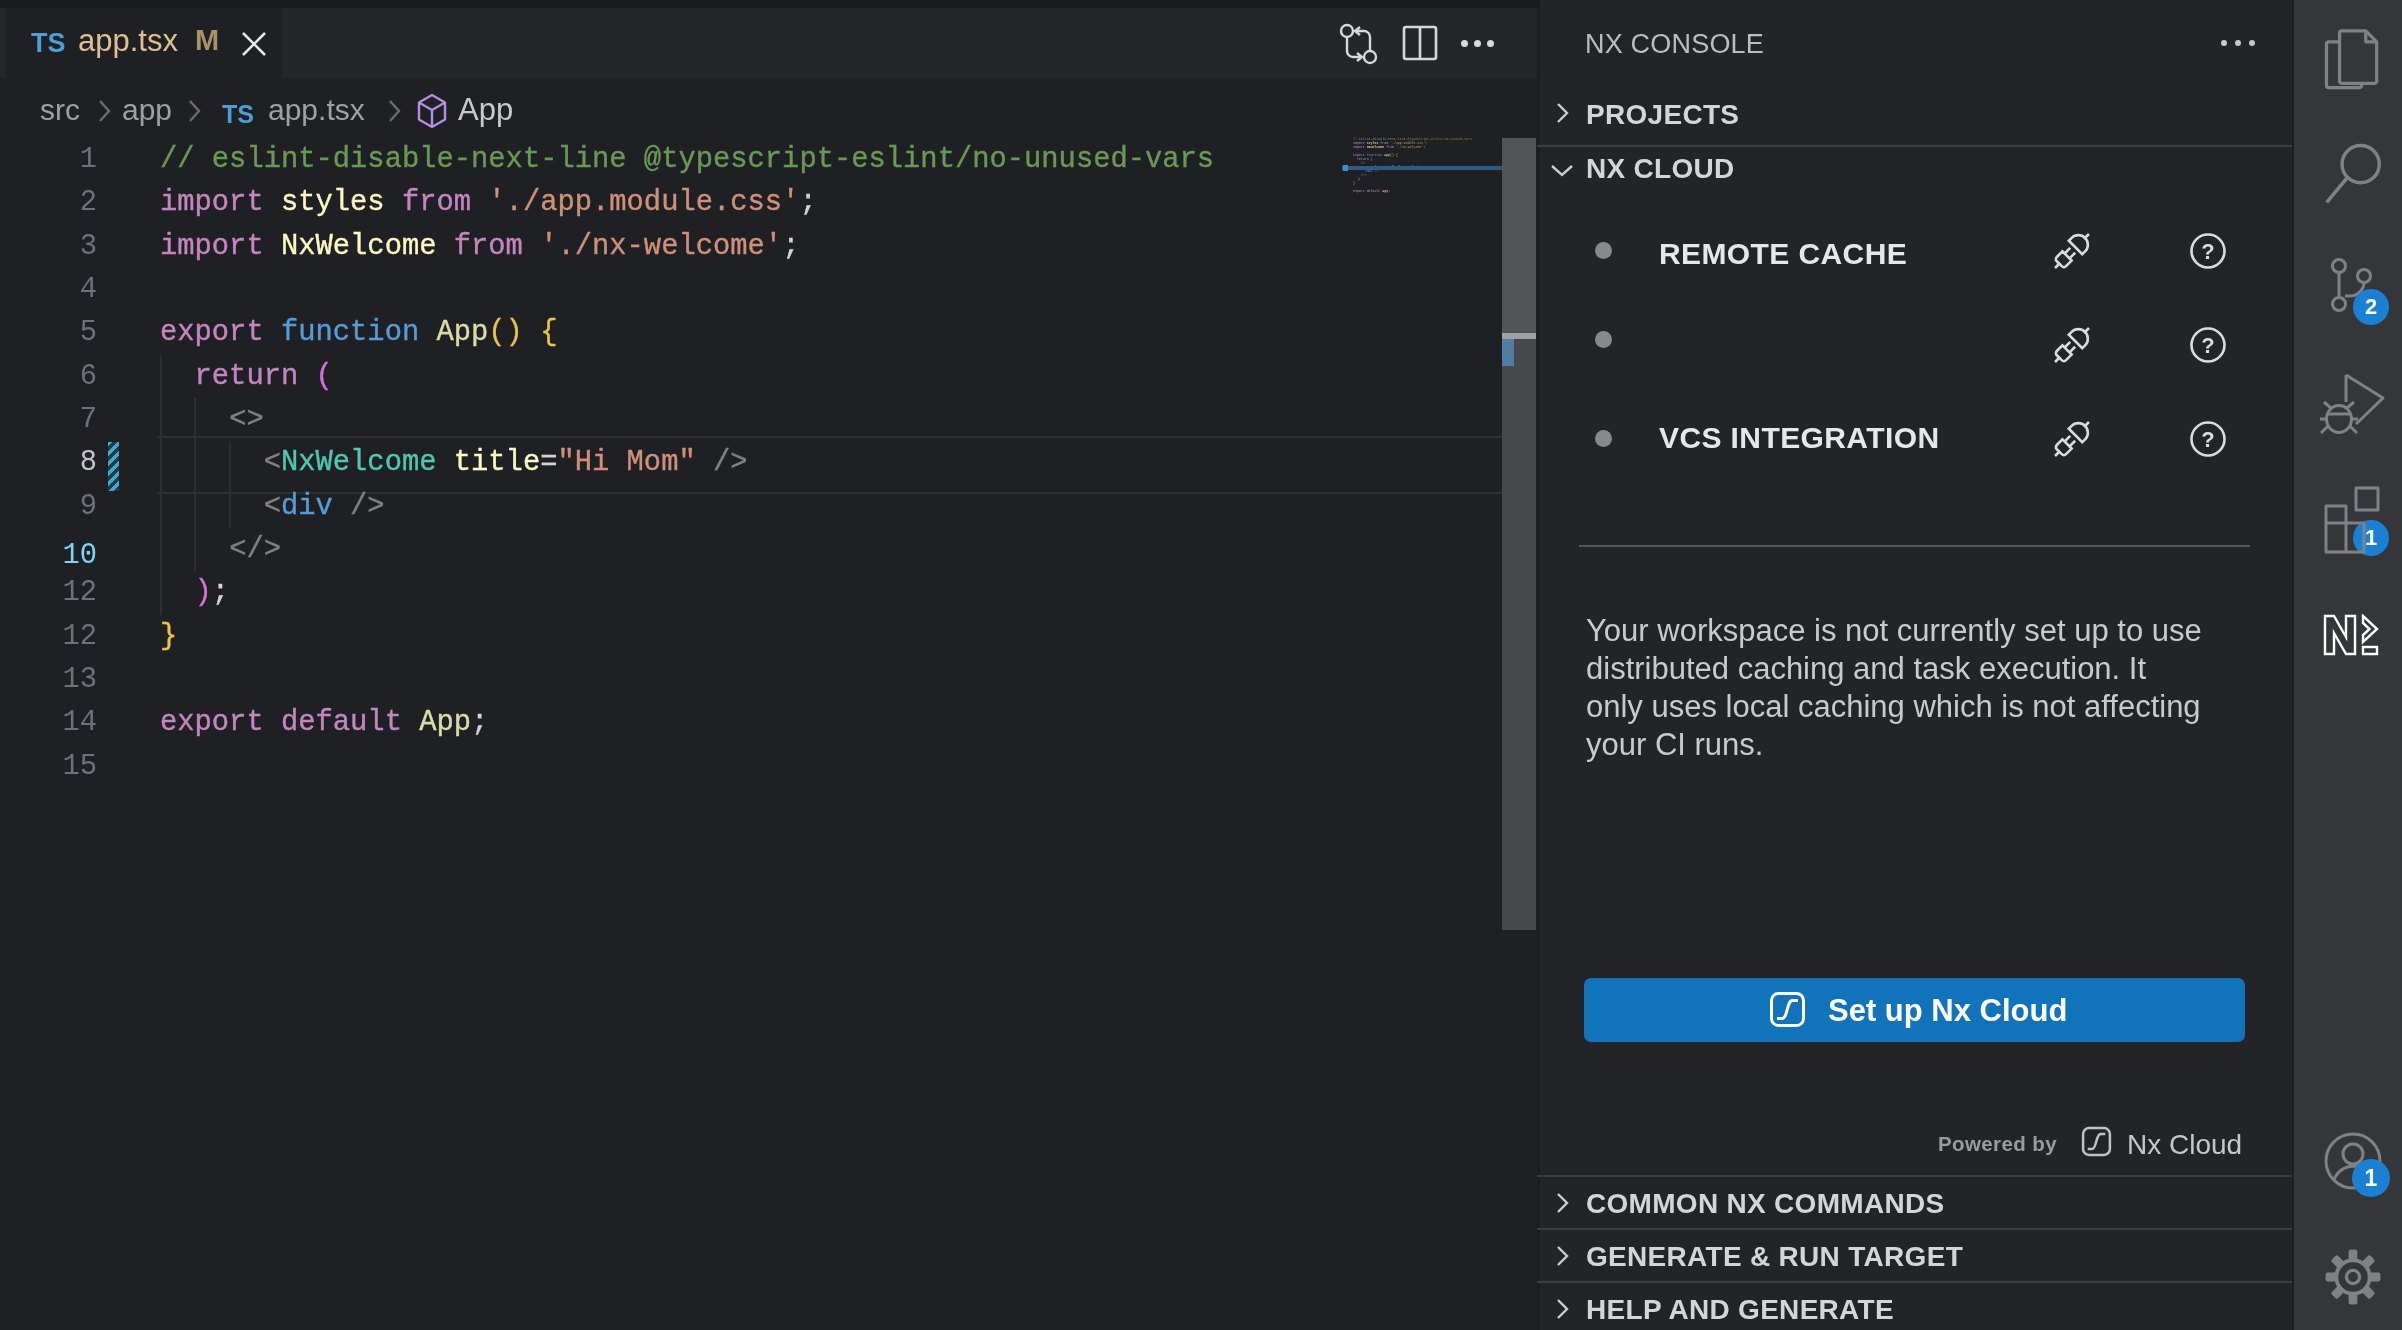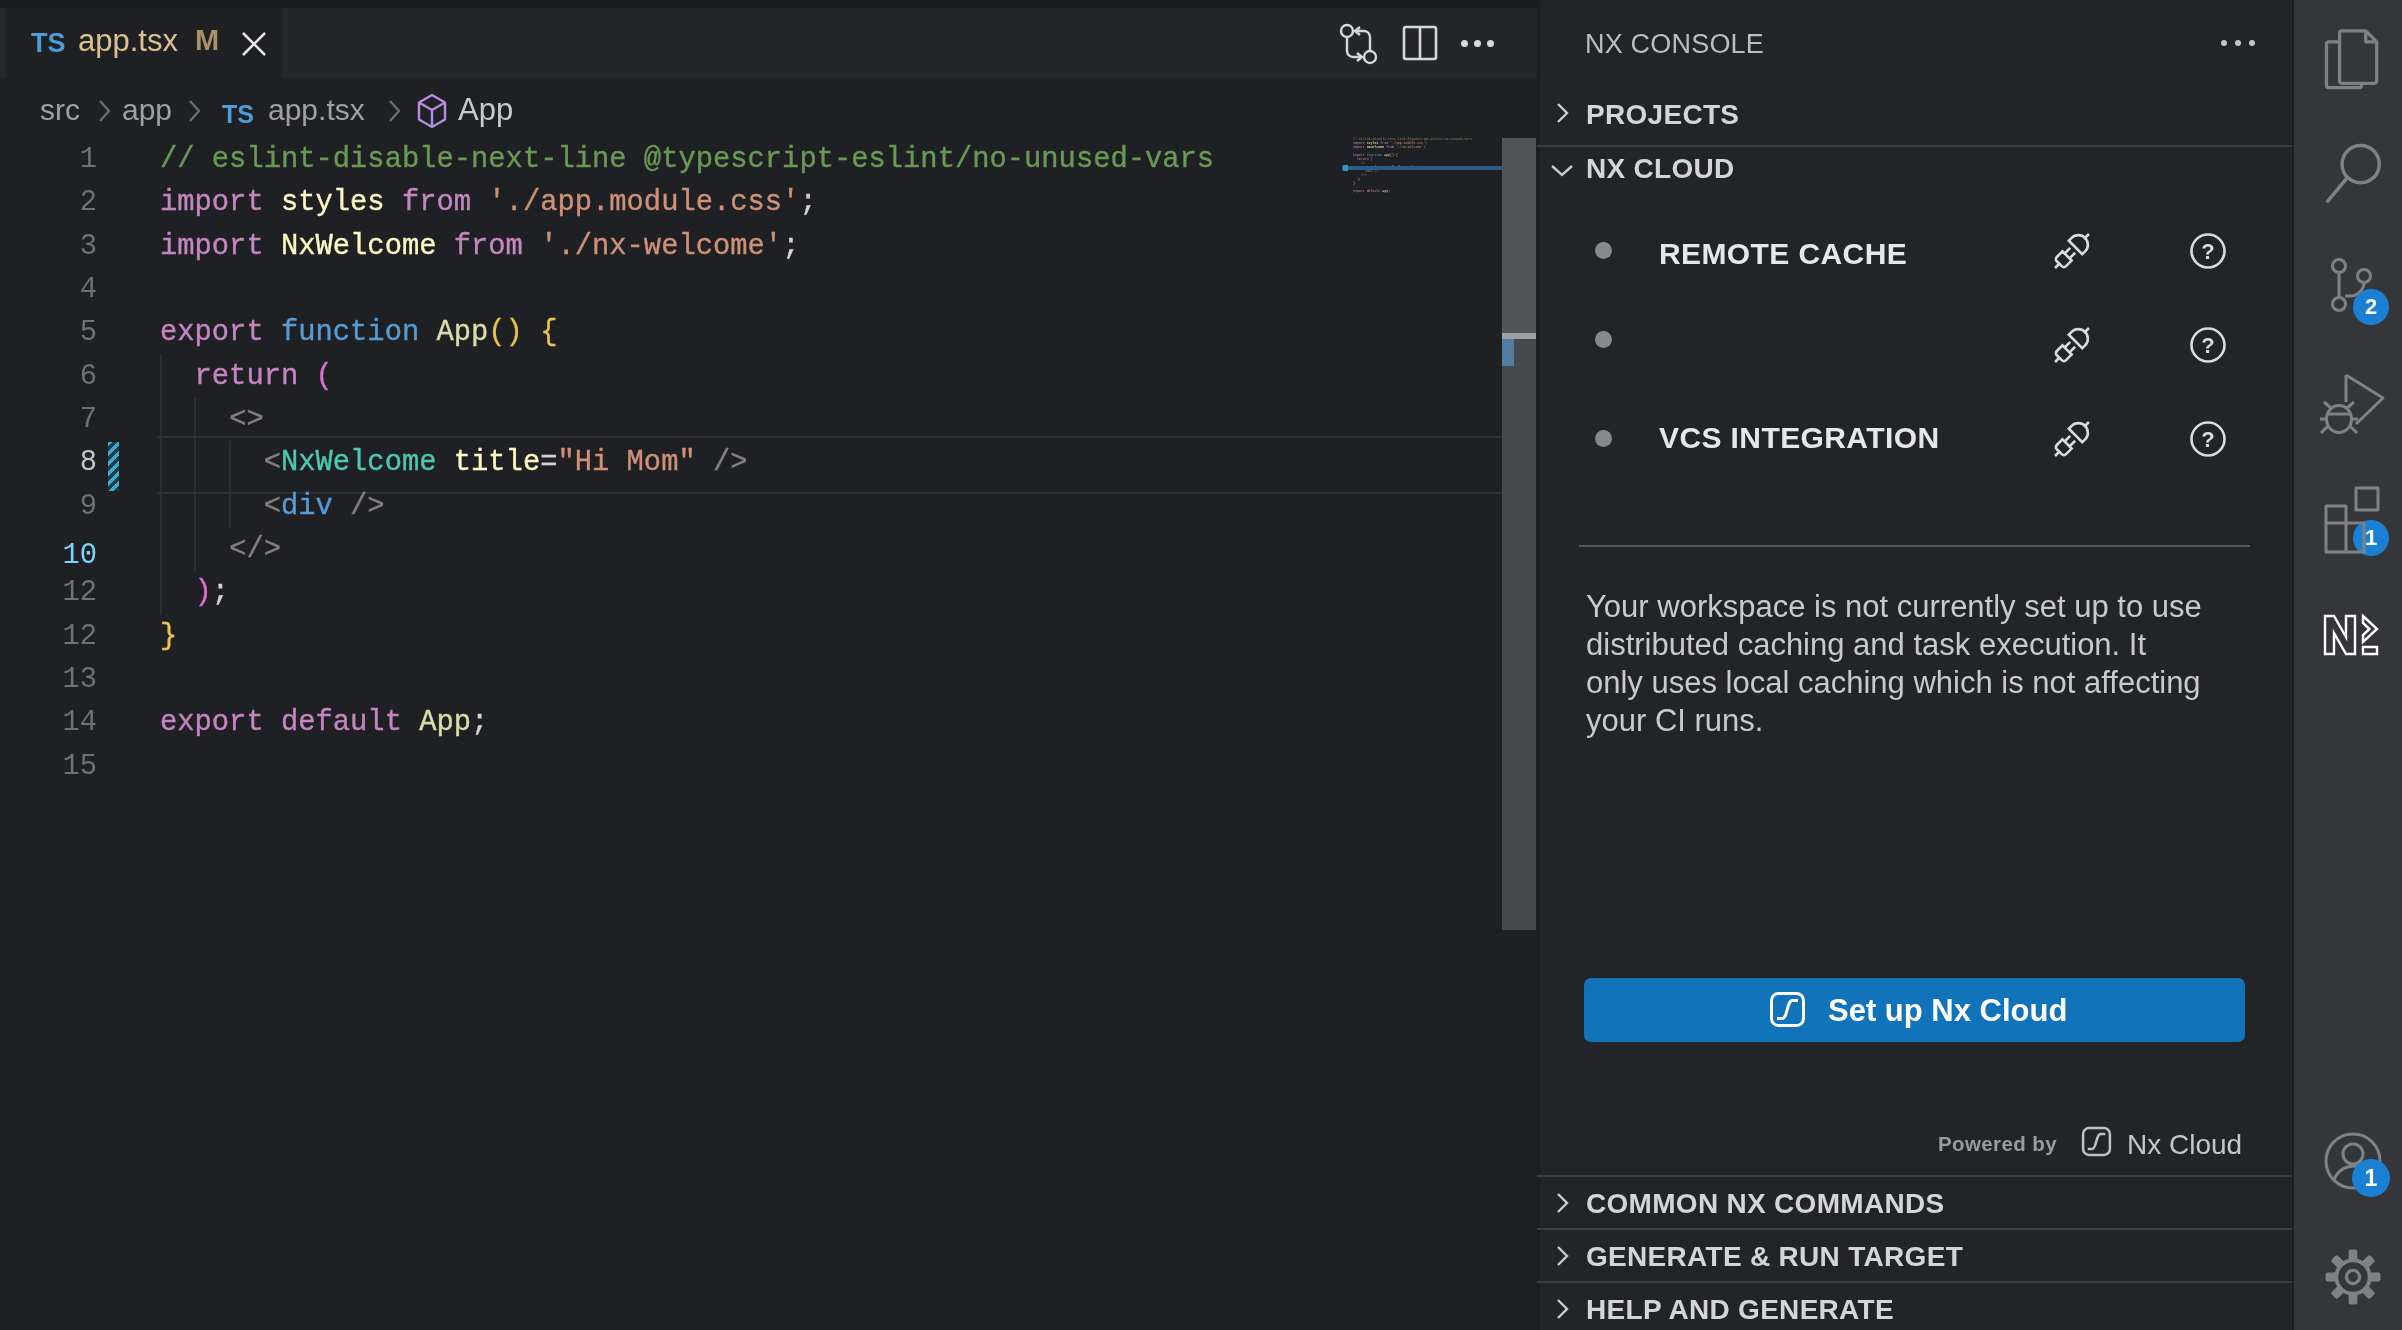--- a/index.html
+++ b/index.html
@@ -196,21 +196,21 @@
    <path d="M43 26 h7"></path>
   </g>
     </svg>
     <svg class="abs" style="left:2188px;top:419px" width="40" height="40" viewBox="0 0 40 40">
   <circle cx="20" cy="20" r="16.5" stroke="#dadbde" stroke-width="2.6" fill="none"></circle>
   <text x="20" y="28" text-anchor="middle" font-family="Liberation Sans" font-weight="bold" font-size="22" fill="#dadbde">?</text>
  </svg>
 
   <div class="abs" style="left:1579px;top:545px;width:671px;height:2px;background:#55565a"></div>
 
-  <div class="abs" style="left:1586px;top:588px;font-size:31px;line-height:38px;color:#c9cacc;white-space:nowrap;">Your workspace is not currently set up to use<br>distributed caching and task execution. It<br>only uses local caching which is not affecting<br>your CI runs.</div>
+  <div class="abs" style="left:1586px;top:612px;font-size:31px;line-height:38px;color:#c9cacc;white-space:nowrap;">Your workspace is not currently set up to use<br>distributed caching and task execution. It<br>only uses local caching which is not affecting<br>your CI runs.</div>
 
   <div class="abs" style="left:1584px;top:978px;width:661px;height:64px;border-radius:7px;background:#1173b9;"></div>
   <svg class="abs" style="left:1769px;top:991px" width="37" height="37" viewBox="0 0 37 37">
     <rect x="2.5" y="2.5" width="32" height="32" rx="7" stroke="#ffffff" stroke-width="3" fill="none"></rect>
     <path d="M8 27.5 H13 C19 27.5 17.5 9.5 23.5 9.5 H29" stroke="#ffffff" stroke-width="3" fill="none"></path>
   </svg>
   <div class="abs" style="left:1828px;top:993px;font-size:31px;font-weight:600;color:#ffffff;">Set up Nx Cloud</div>
 
   <div class="abs" style="left:1890px;top:1132px;width:167px;text-align:right;font-size:20.5px;font-weight:600;color:#9a9b9e;letter-spacing:0.4px;">Powered by</div>
   <svg class="abs" style="left:2081px;top:1126px" width="31" height="31" viewBox="0 0 37 37">

